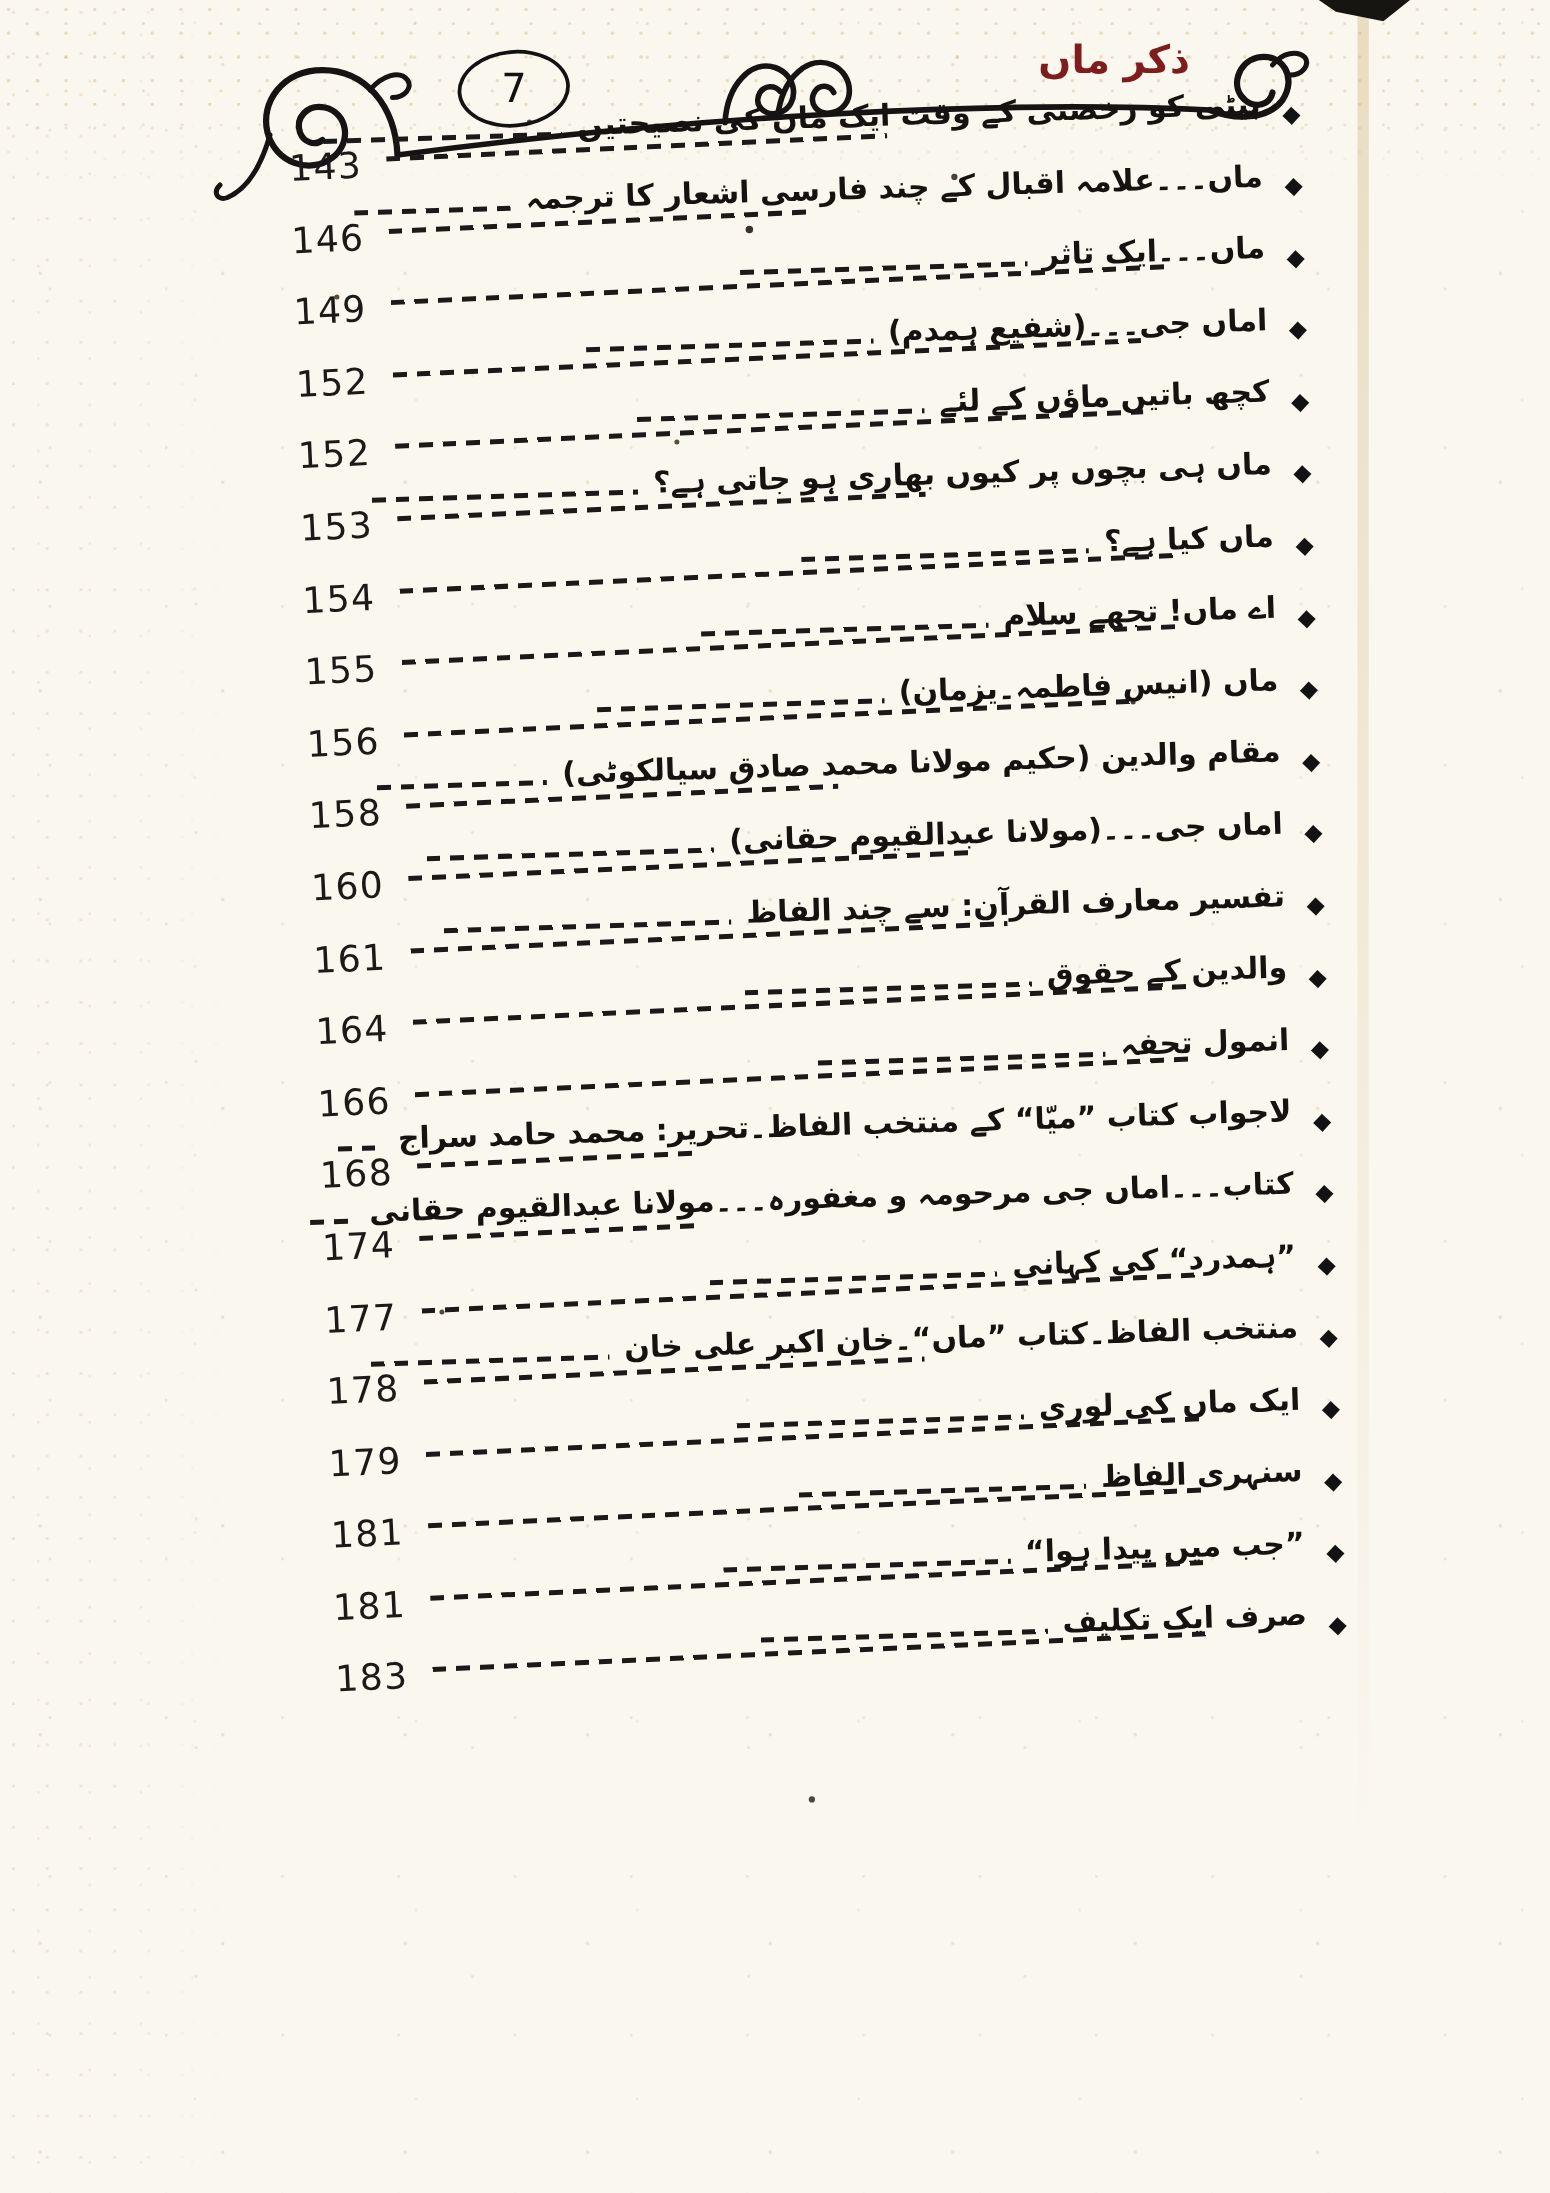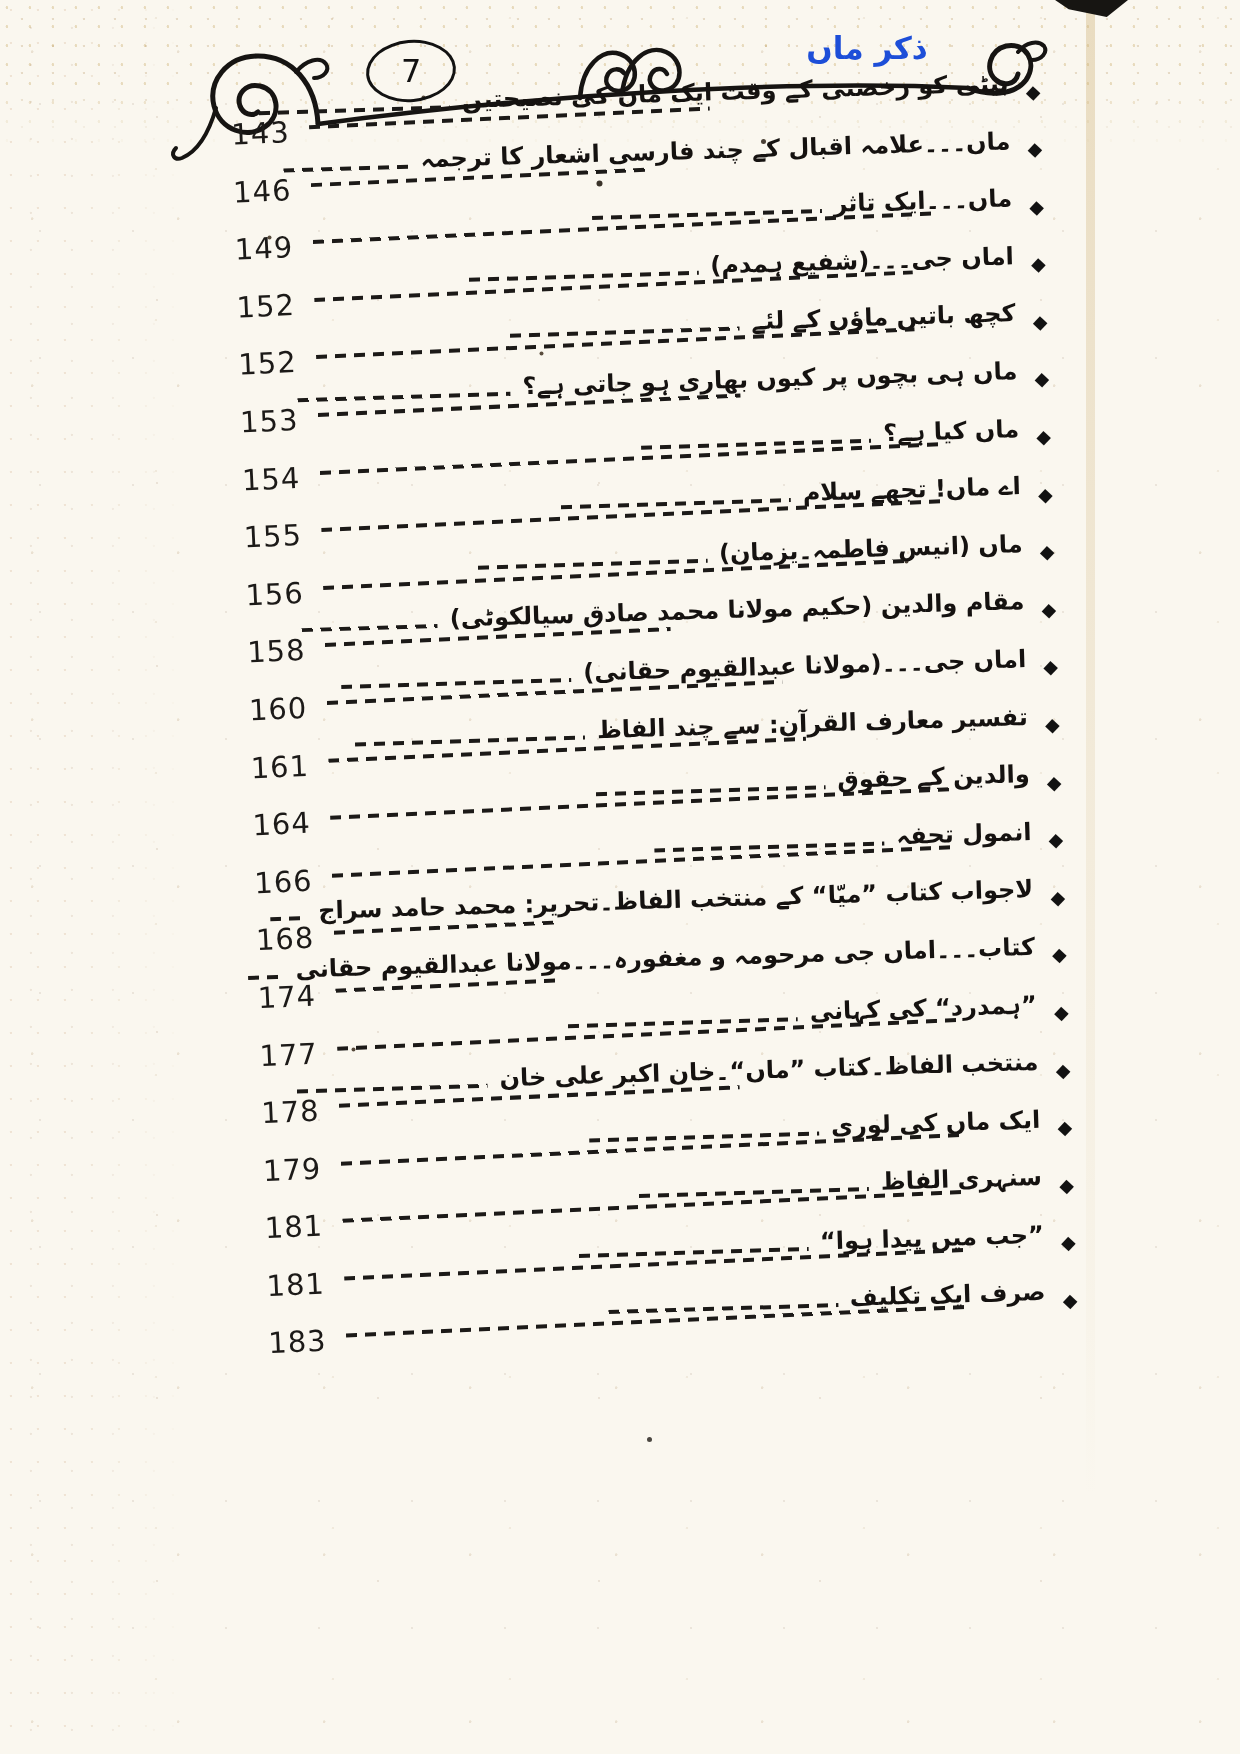--- a/index.html
+++ b/index.html
@@ -49,21 +49,21 @@
       540px 352px 0 .5px #5a4d3e,
       905px 560px 0 .5px #4a4036,
       352px 1048px 0 .5px #55483a,
       648px 1438px 0 1px #4a4640,
       268px 236px 0 .5px #5a4d3e;
   }
   
   .flourish{position:absolute;left:0;top:0;}
   .book-title{
     position:absolute;left:782px;top:26px;width:170px;height:44px;
-    direction:rtl;text-align:center;color:#1d4ed8;
+    direction:rtl;text-align:right;color:#7f1d1d;
     font-weight:bold;font-size:31px;line-height:44px;white-space:nowrap;
   }
   .page-badge{
     position:absolute;left:366px;top:40px;width:84px;height:56px;
     border:3.5px solid #121212;border-radius:50%;
     transform:rotate(-5deg);
     display:flex;align-items:center;justify-content:center;
   }
   .page-badge .n{font-size:32px;color:#121212;transform:rotate(5deg);}
   

